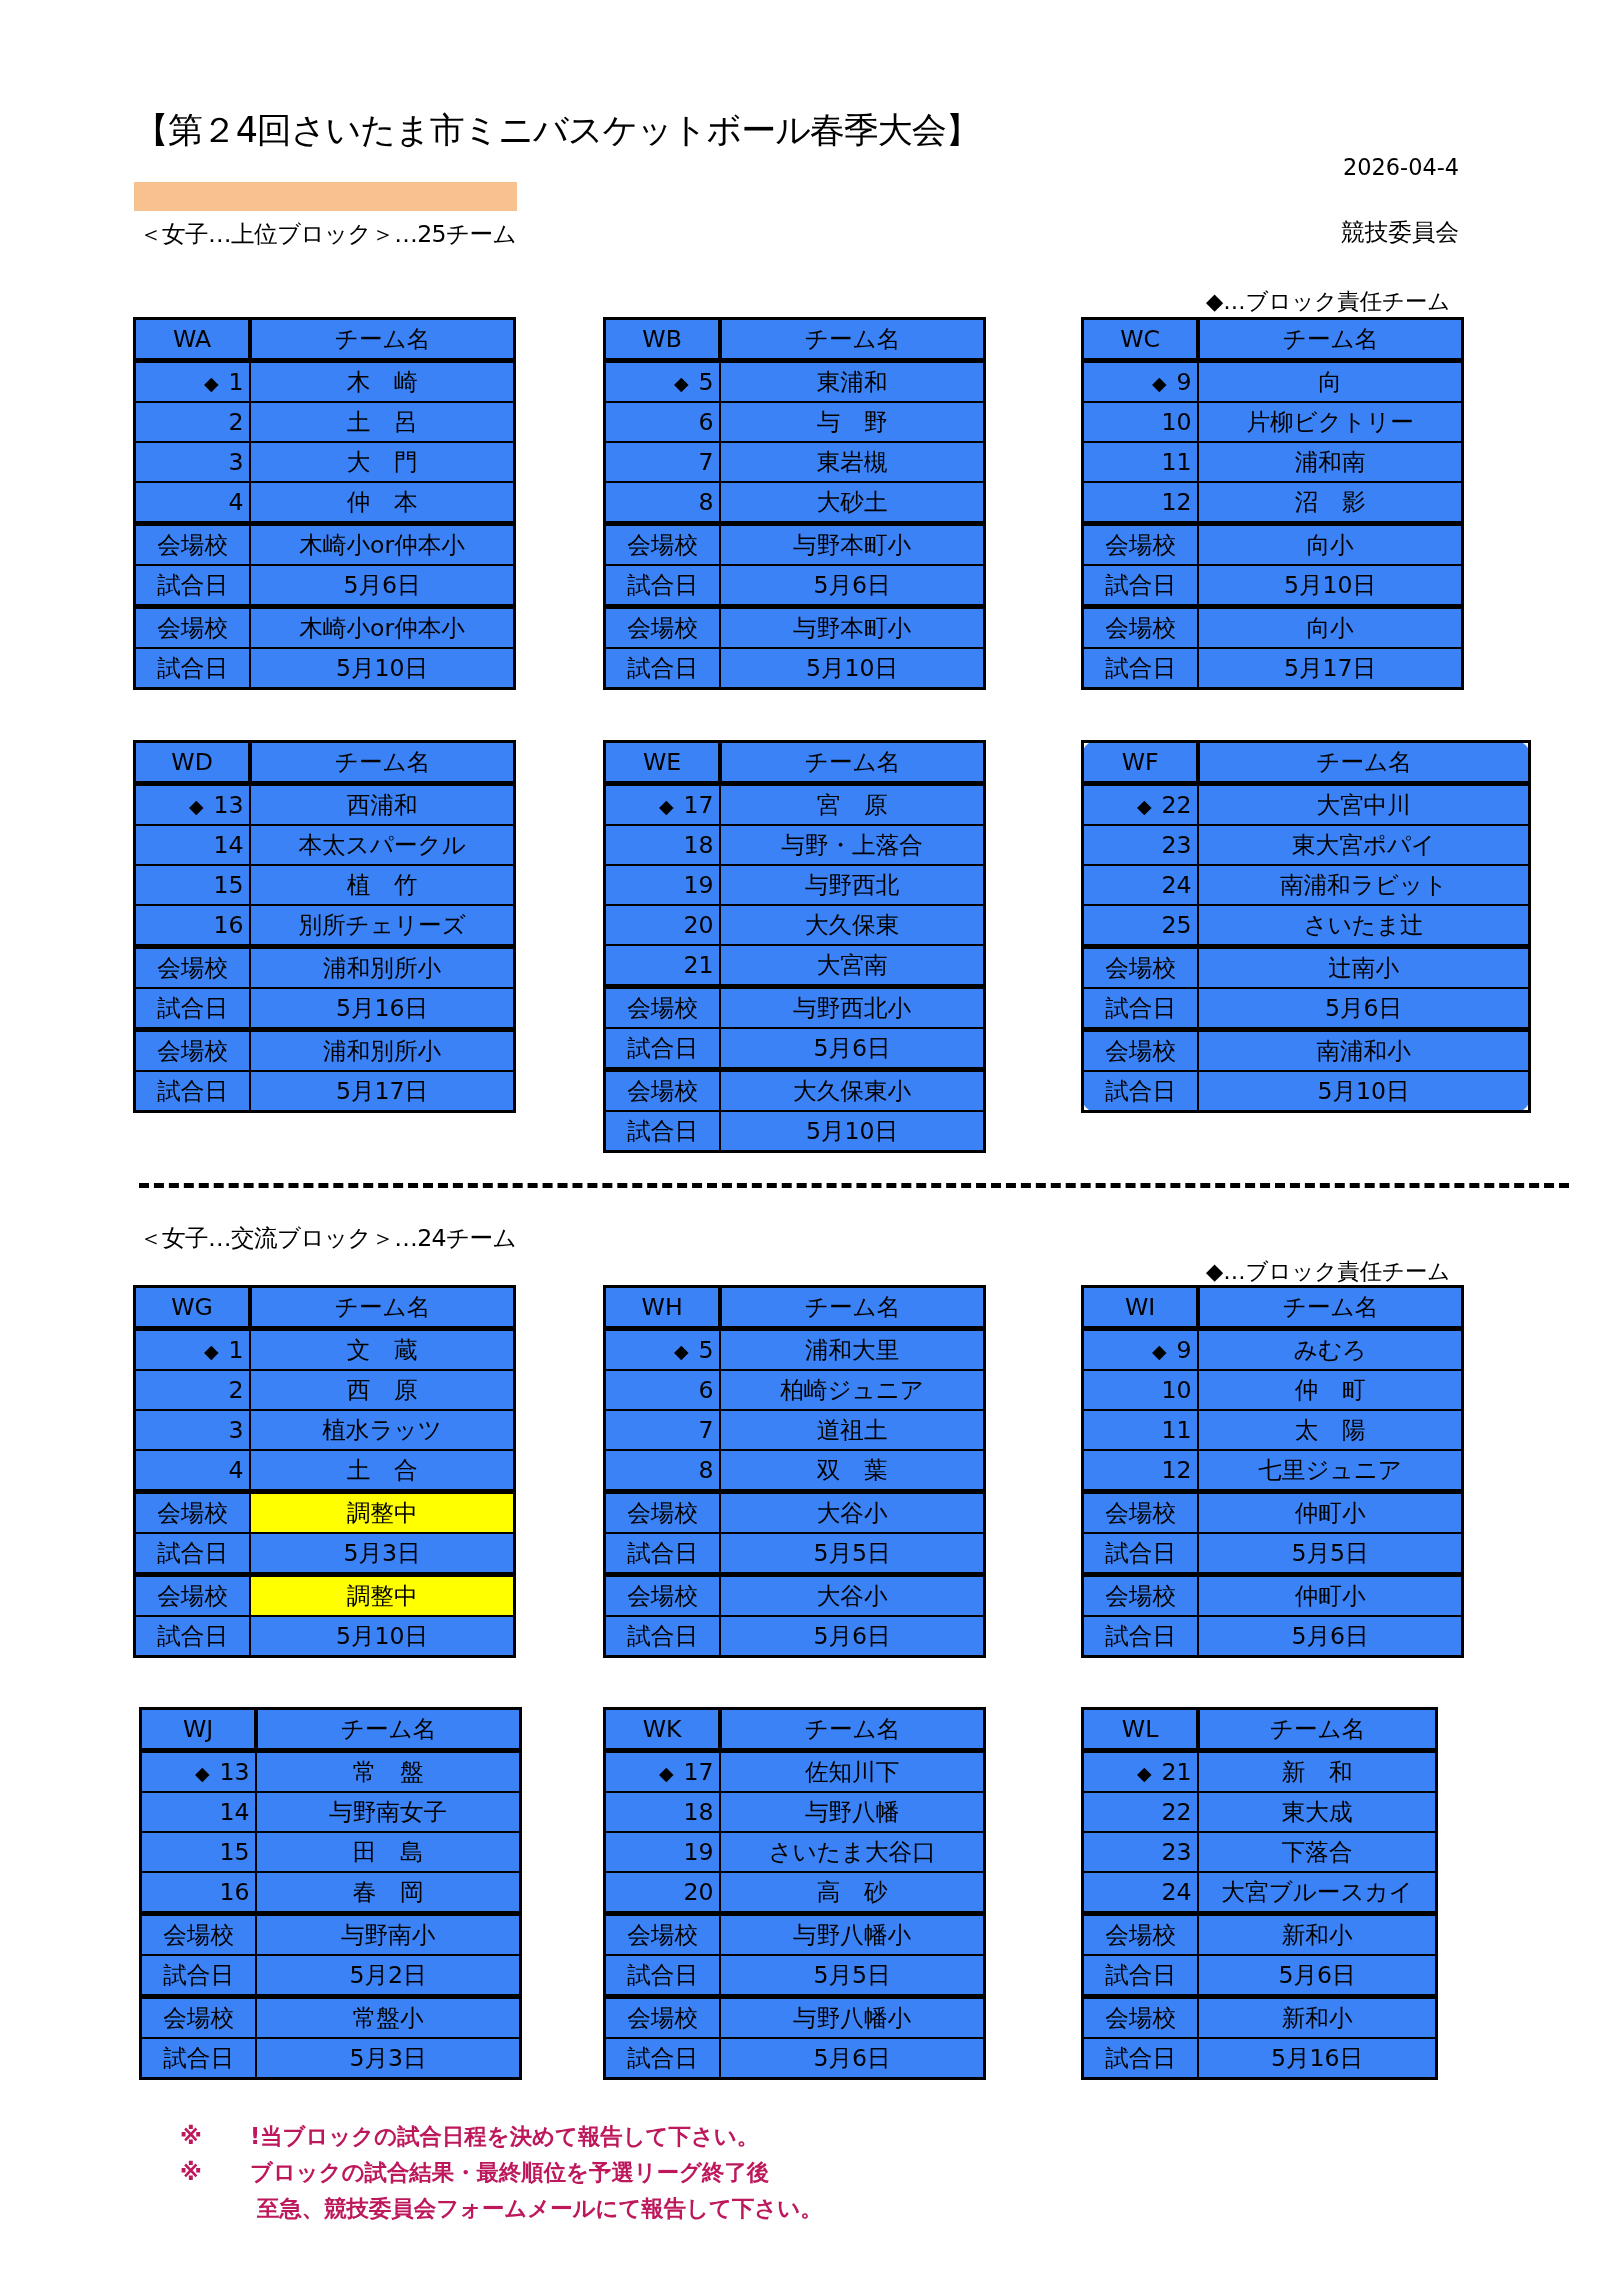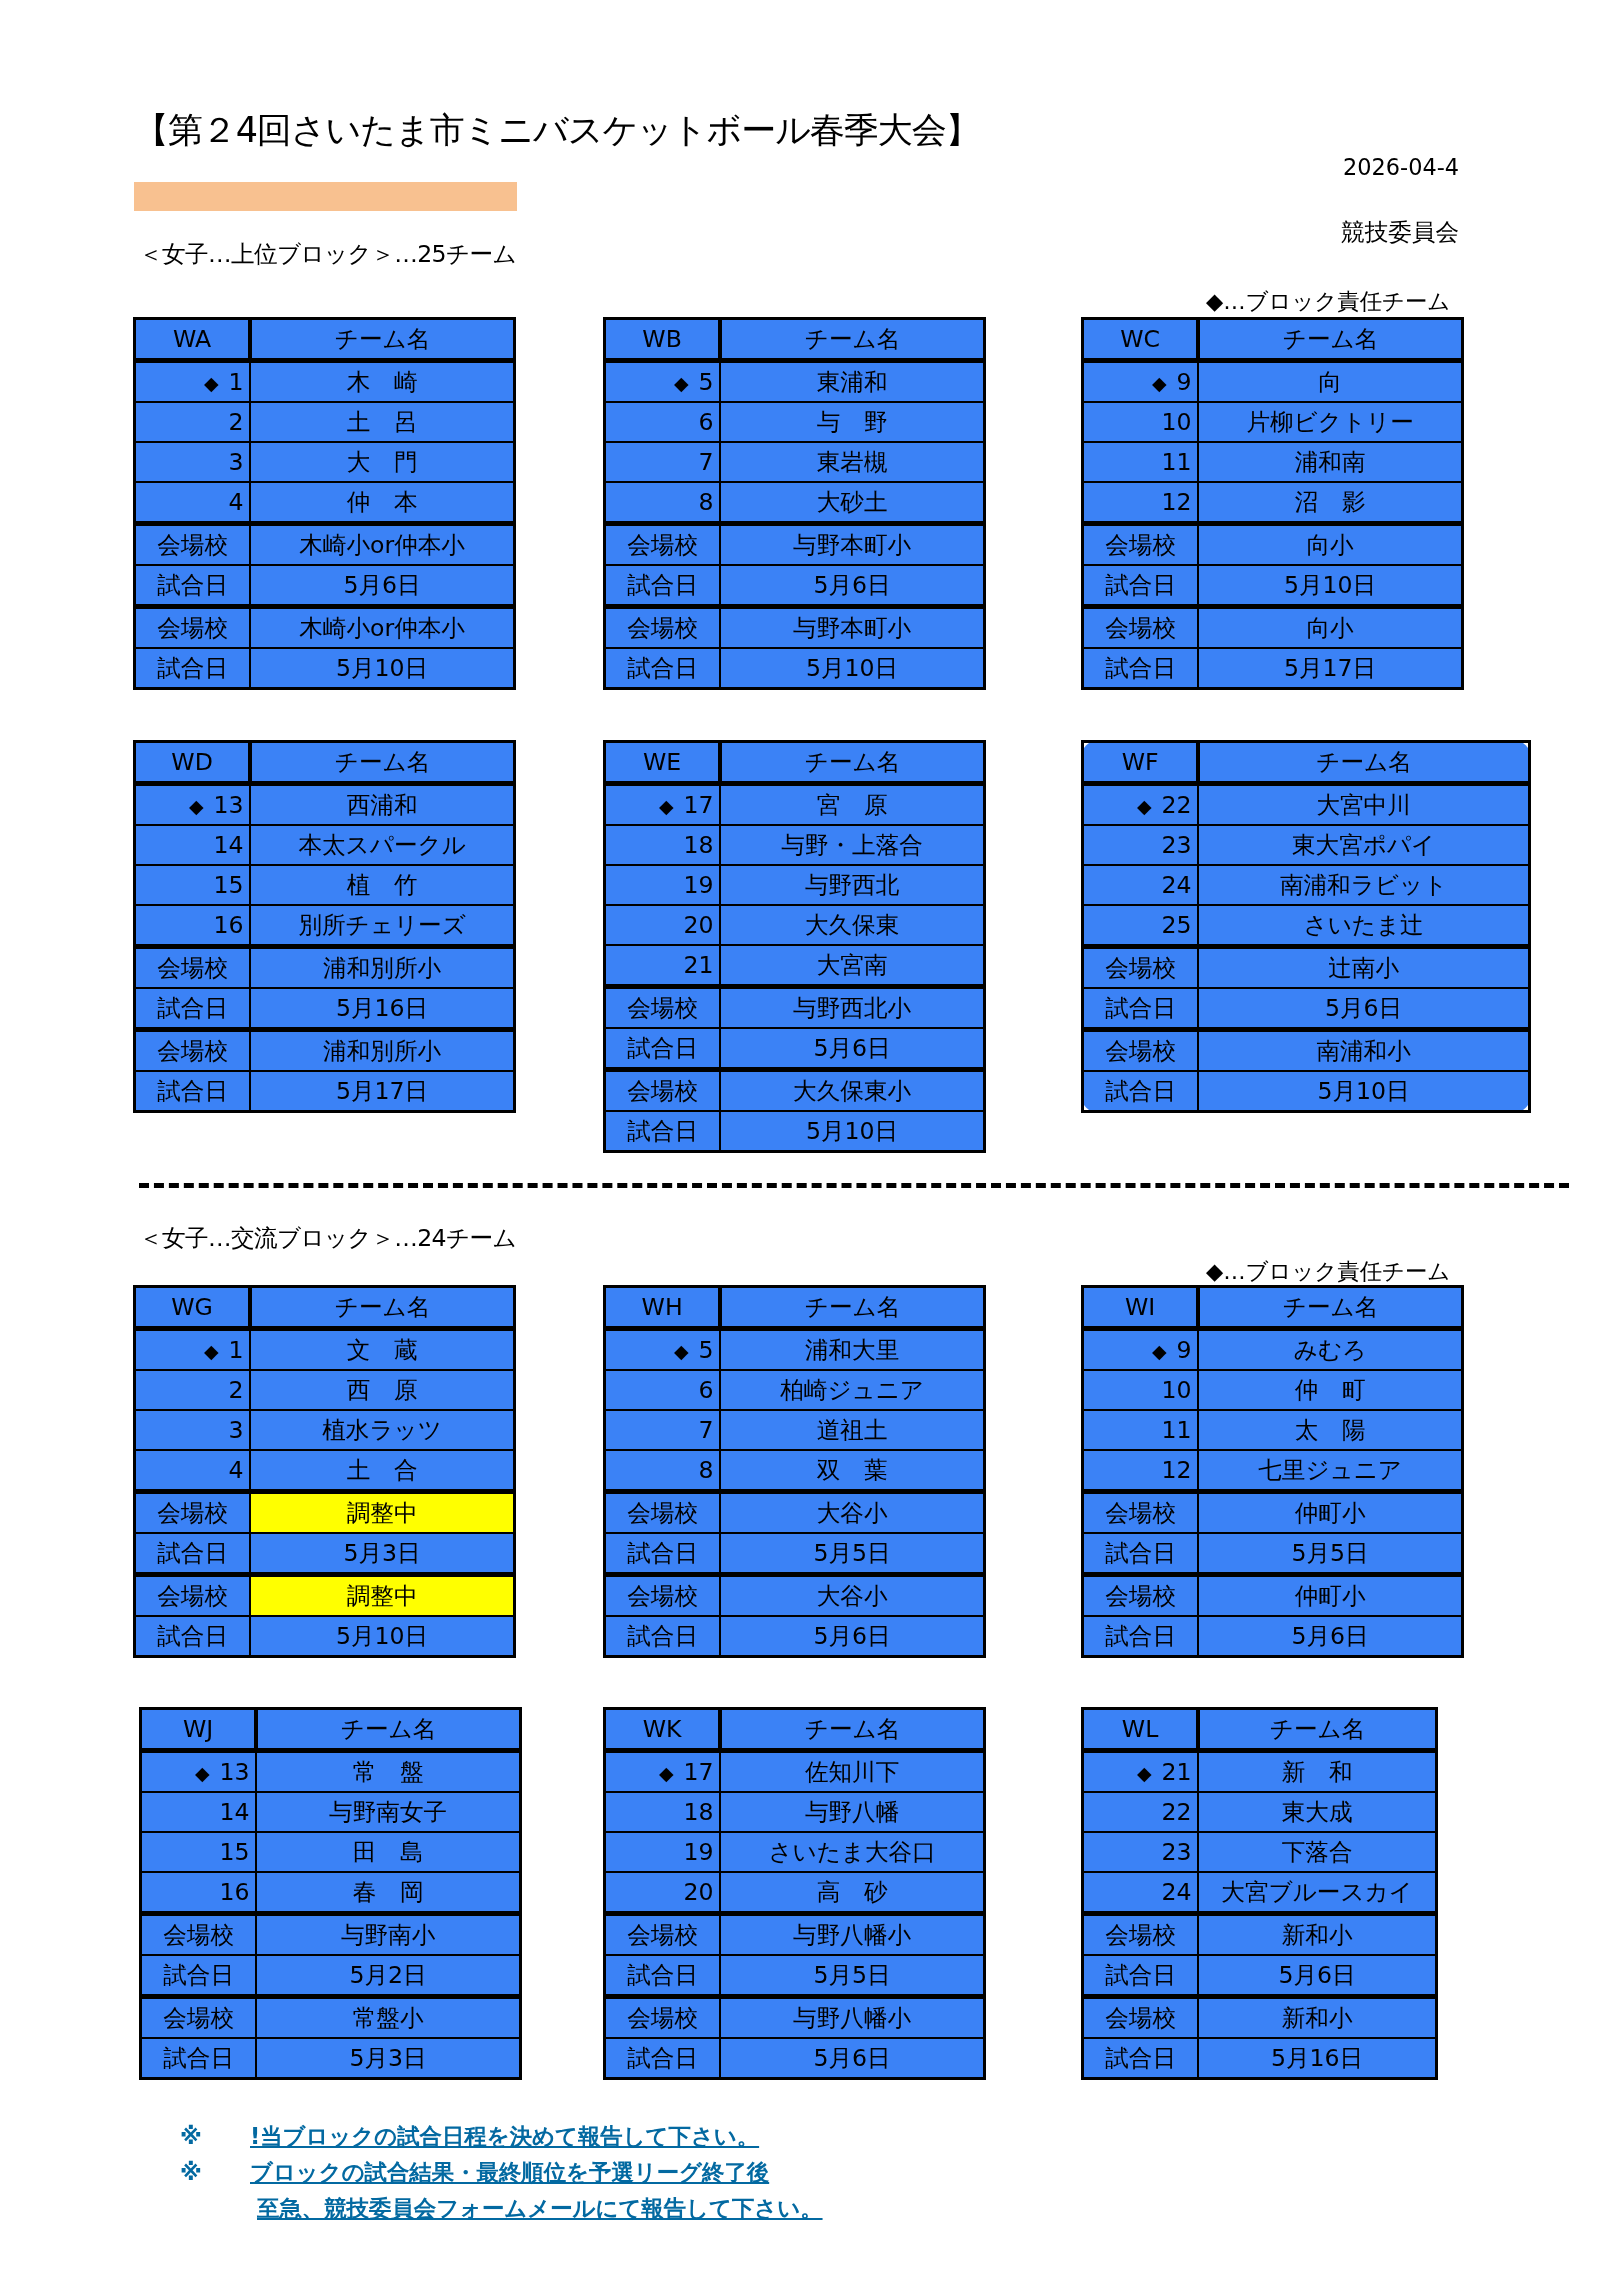--- a/index.html
+++ b/index.html
@@ -27,21 +27,21 @@
   .notes .indent { display:inline-block; width:77px; }
 </style>
 </head>
 <body>
 
 <div class="abs title">【第２4回さいたま市ミニバスケットボール春季大会】</div>
 <div class="abs date">2026-04-4</div>
 <div class="abs orange-bar" style="background: rgb(248, 193, 144);"></div>
 <div class="abs committee">競技委員会</div>
 
-<div class="abs section-label" style="left:139px; top:218px;margin-top:20px;">＜女子…上位ブロック＞…25チーム</div>
+<div class="abs section-label" style="left:139px; top:218px;">＜女子…上位ブロック＞…25チーム</div>
 <div class="abs legend" style="left:1206px; top:286px;">◆…ブロック責任チーム</div>
 
 <div class="abs dashed"></div>
 
 <div class="abs section-label" style="left:139px; top:1222px;">＜女子…交流ブロック＞…24チーム</div>
 <div class="abs legend" style="left:1206px; top:1256px;">◆…ブロック責任チーム</div>
 
 <div id="tables">
     <table class="block" style="left: 133px; top: 317px; width: 383px;">
       <tbody>
@@ -522,18 +522,18 @@
           <td class="c2">新和小</td>
         </tr>
         <tr>
           <td class="c1">試合日</td>
           <td class="c2">5月16日</td>
         </tr>
       </tbody>
     </table>
   </div>
 
-<div class="abs notes" style="color: #0369a1; text-decoration: underline;">
+<div class="abs notes" style="color: #be185d;">
   <div><span class="mark">※</span><span>!当ブロックの試合日程を決めて報告して下さい。</span></div>
   <div><span class="mark">※</span><span>ブロックの試合結果・最終順位を予選リーグ終了後</span></div>
   <div><span class="indent"></span><span>至急、競技委員会フォームメールにて報告して下さい。</span></div>
 </div>
 
 
 </body></html>

